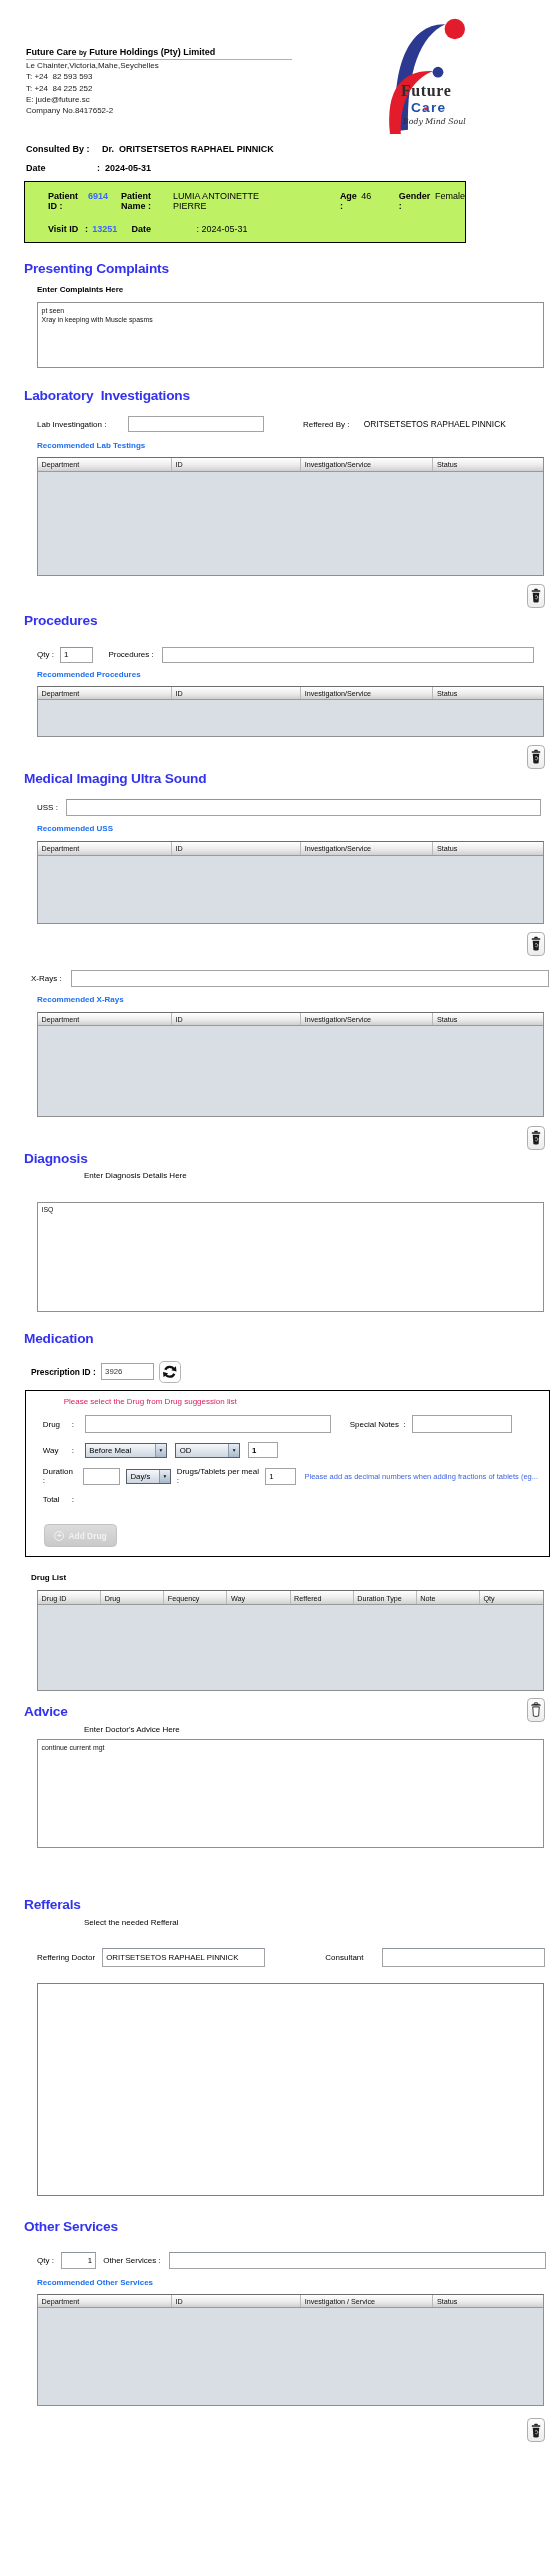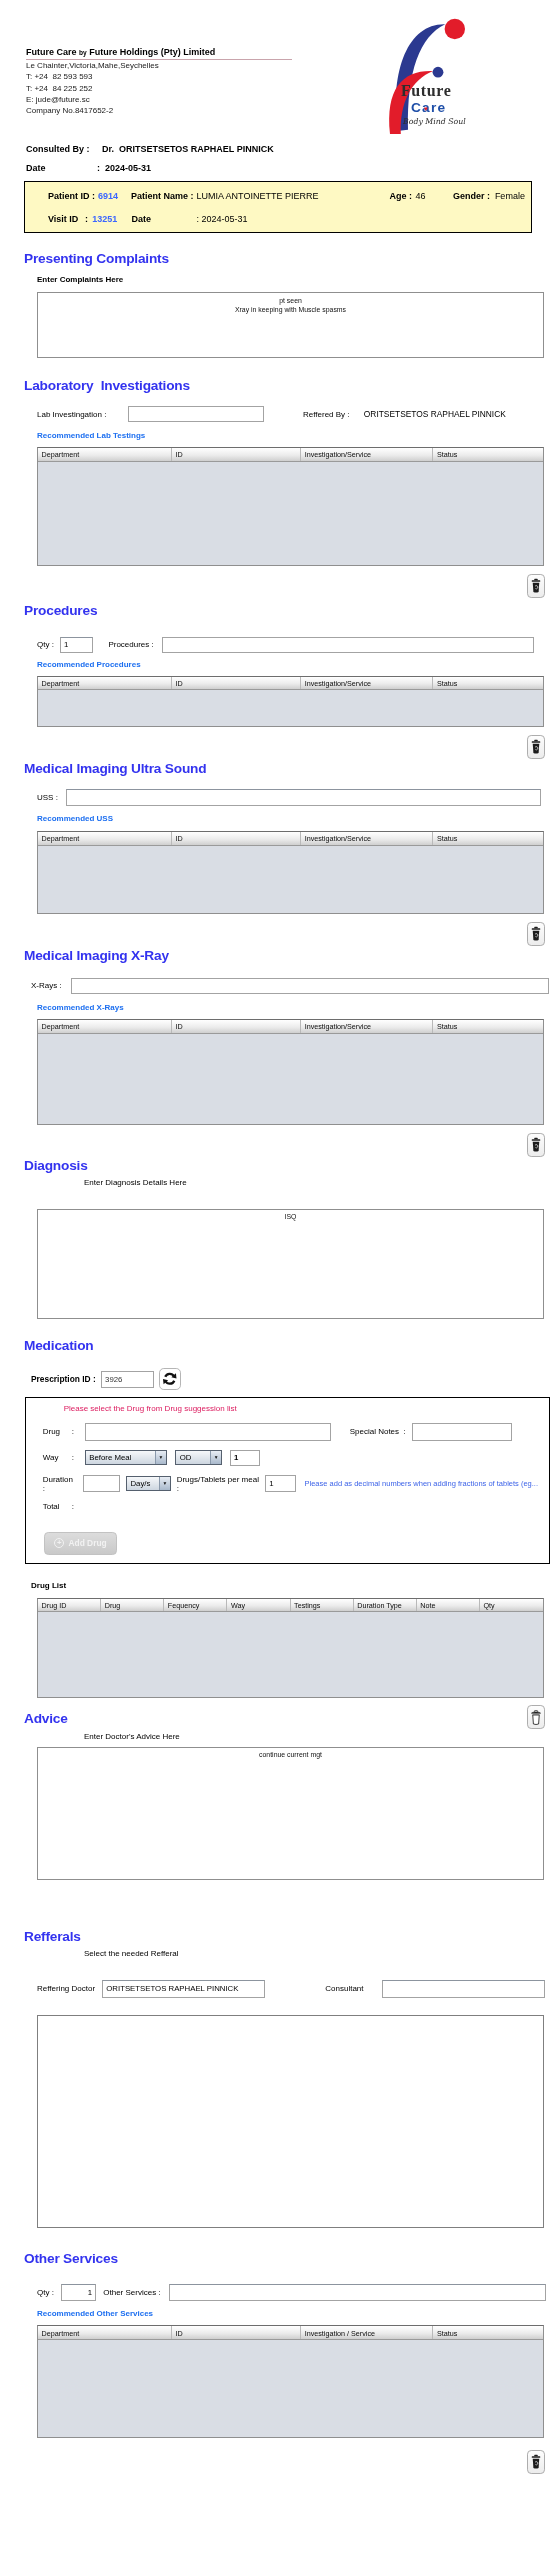--- a/index.html
+++ b/index.html
@@ -24,36 +24,36 @@
     color: #2e2e2e; letter-spacing: 0.6px; font-family: "Liberation Serif", serif; }
   .logo-care { position: absolute; left: 45px; top: 89px; font-size: 13.7px; font-weight: bold;
     color: #1f4fa8; letter-spacing: 1.2px; }
   .logo-care .heart { position: absolute; left: 13px; top: 5.4px; font-size: 6.6px; color: #e21c2a; }
   .logo-tagline { position: absolute; left: 37px; top: 106px; font-size: 7.8px; font-style: italic;
     color: #2b2b2b; font-family: "DejaVu Serif", serif; }
 
   
   .consult-line { margin: 9.6px 0 0 26px; font-size: 9px; font-weight: bold; }
   .consult-line .lbl { display: inline-block; }
-  .patient-box { margin: 8.4px 0 0 24px; width: 508px; border: 1.2px solid #000;
-    padding: 9px 0 7.8px 0; background: #fef9c3; }
+  .patient-box { margin: 8.4px 0 0 24px; width: 442px; border: 1.2px solid #000;
+    padding: 9px 0 7.8px 0; background: #bef264; }
   .pb-row { display: flex; align-items: baseline; margin: 0 0 0 23px; font-size: 9px; }
   .pb-row + .pb-row { margin-top: 13px; }
   .pb-lbl { font-weight: bold; }
   .id-blue { color: #3b66ff; font-weight: bold; }
 
   
   .section-title { margin-left: 24px; color: #3333ef; font-size: 13.7px; font-weight: bold;
     letter-spacing: -0.2px; }
   .sub-bold { margin-left: 37px; font-size: 8px; font-weight: bold; }
   .sub-plain { margin-left: 37px; font-size: 8px; padding-left: 47px; }
   .rec-link { margin-left: 37px; font-size: 8px; font-weight: bold; color: #1d6ff0; }
   textarea.big-text { display: block; margin-left: 37px; width: 507px; resize: none;
     border: 0.6px solid #8f8f8f; font-family: "Liberation Sans", sans-serif; font-size: 6.9px;
-    padding: 2.4px 3.6px; line-height: 9px; color: #111; outline: none; background: #fff; text-align: center; }
+    padding: 2.4px 3.6px; line-height: 9px; color: #111; outline: none; background: #fff; }
   input.tb { border: 0.6px solid #a3a3a3; font-family: "Liberation Sans", sans-serif;
     font-size: 7.8px; padding: 1.2px 3px; outline: none; background: #fff; }
   input.tb3d { border: 0.6px solid #a3a3a3; border-top: 1.8px solid #8c949e; }
   .frow { display: flex; align-items: center; margin-left: 37px; font-size: 8px; }
   .flbl { white-space: pre; }
 
   
   .tbl { margin-left: 37px; width: 507px; border: 0.6px solid #8f8f8f; border-top: 1.2px solid #6d6d6d; }
   .tbl-head { display: flex; height: 13.7px;
     background: linear-gradient(to bottom, #ffffff 0%, #ececec 55%, #cfcfcf 100%);
@@ -240,21 +240,20 @@
     <button class="trash-btn">
       <svg width="12" height="15.5" viewBox="0 0 24 30">
         <rect x="8.5" y="1" width="7" height="3" rx="1.2" fill="#1c1c1c"></rect>
         <rect x="3.5" y="4" width="17" height="3.2" rx="1" fill="#1c1c1c"></rect>
         <path d="M5.5 9 H18.5 L17.2 27.5 Q12 29.5 6.8 27.5 Z" fill="#1c1c1c"></path>
         <path d="M10 16 a3.2 3.2 0 1 1 0.8 4.6" stroke="#ffffff" stroke-width="1.3" fill="none"></path>
       </svg>
     </button>
   </div>
 
-  <div class="section-title" style="margin-top:2.4px">Medical Imaging X-Ray</div>
   <div class="frow" style="margin-top:14.3px;margin-left:31px">
     <span class="flbl">X-Rays :</span>
     <input class="tb" style="width: 478px; height: 16.7px; margin-left: 9.6px;" value="">
   </div>
   <div class="rec-link" style="margin-top:8.4px">Recommended X-Rays</div>
   <div class="tbl" style="margin-top:7.2px">
     <div class="tbl-head">
       <div class="tbl-cell c1">Department</div>
       <div class="tbl-cell c2">ID</div>
       <div class="tbl-cell c3">Investigation/Service</div>
@@ -302,21 +301,21 @@
       <input class="tb" style="width: 100px; height: 18px; margin-left: 6px;" value="">
     </div>
 
     <div class="med-row" style="margin-top:9px">
       <span class="med-lbl">Way</span>
       <span class="med-colon">:</span>
       <div class="dd" style="width:82px">
         <span class="dd-val">Before Meal</span>
         <span class="dd-arrow">▼</span>
       </div>
-      <div class="dd" style="width:47px;margin-left:8.4px">
+      <div class="dd" style="width:65px;margin-left:8.4px">
         <span class="dd-val">OD</span>
         <span class="dd-arrow">▼</span>
       </div>
       <input class="tb" style="width: 30px; height: 16px; margin-left: 7.8px; font-weight: bold;" value="1">
     </div>
 
     <div class="med-row" style="margin-top:9px">
       <span>Duration :</span>
       <input class="tb" style="width: 37px; height: 16.7px; margin-left: 7.2px;" value="">
       <div class="dd" style="width:47px;margin-left:6px">
@@ -342,40 +341,40 @@
     </div>
   </div>
 
   <div class="sub-bold" style="margin-top:16.7px;margin-left:31px">Drug List</div>
   <div class="tbl" style="margin-top:7.8px">
     <div class="tbl-head">
       <div class="tbl-cell dc">Drug ID</div>
       <div class="tbl-cell dc">Drug</div>
       <div class="tbl-cell dc">Fequency</div>
       <div class="tbl-cell dc">Way</div>
-      <div class="tbl-cell dc">Testings</div>
+      <div class="tbl-cell dc">Reffered</div>
       <div class="tbl-cell dc">Duration Type</div>
       <div class="tbl-cell dc">Note</div>
       <div class="tbl-cell dc">Qty</div>
     </div>
     <div class="tbl-body" style="height:85px"></div>
   </div>
 
   <div class="trash-row" style="margin-top:7.2px;margin-bottom:-18px">
     <button class="trash-btn">
       <svg width="12" height="15.5" viewBox="0 0 24 30">
         <rect x="8.5" y="1" width="7" height="3" rx="1.2" fill="none" stroke="#111" stroke-width="1.6"></rect>
         <rect x="3.5" y="4.5" width="17" height="2.6" rx="1" fill="none" stroke="#111" stroke-width="1.6"></rect>
         <path d="M5.5 9.5 H18.5 L17.2 27.5 Q12 29.5 6.8 27.5 Z" fill="#fff" stroke="#111" stroke-width="1.6"></path>
       </svg>
     </button>
   </div>
   <div class="section-title">Advice</div>
   <div class="sub-plain" style="margin-top:6px">Enter Doctor's Advice Here</div>
-  <textarea class="big-text" style="margin-top: 5.4px; height: 133px;" spellcheck="false">continue current mgt</textarea>
+  <textarea class="big-text" style="margin-top: 5.4px; height: 109px;" spellcheck="false">continue current mgt</textarea>
 
   <div class="section-title" style="margin-top:49px">Refferals</div>
   <div class="sub-plain" style="margin-top:5.4px">Select the needed Refferal</div>
   <div class="frow" style="margin-top:21.5px">
     <span class="flbl">Reffering Doctor</span>
     <input class="tb tb3d" style="width: 163px; height: 18.5px; margin-left: 7.2px;" value="ORITSETSETOS RAPHAEL PINNICK">
     <span class="flbl" style="margin-left:60px">Consultant</span>
     <input class="tb tb3d" style="width: 163px; height: 18.5px; margin-left: 18px;" value="">
   </div>
   <div class="ref-list" style="margin-top:16.7px"></div>

